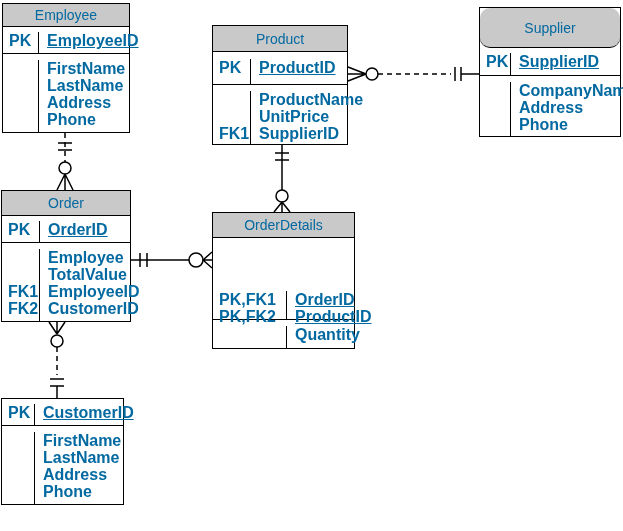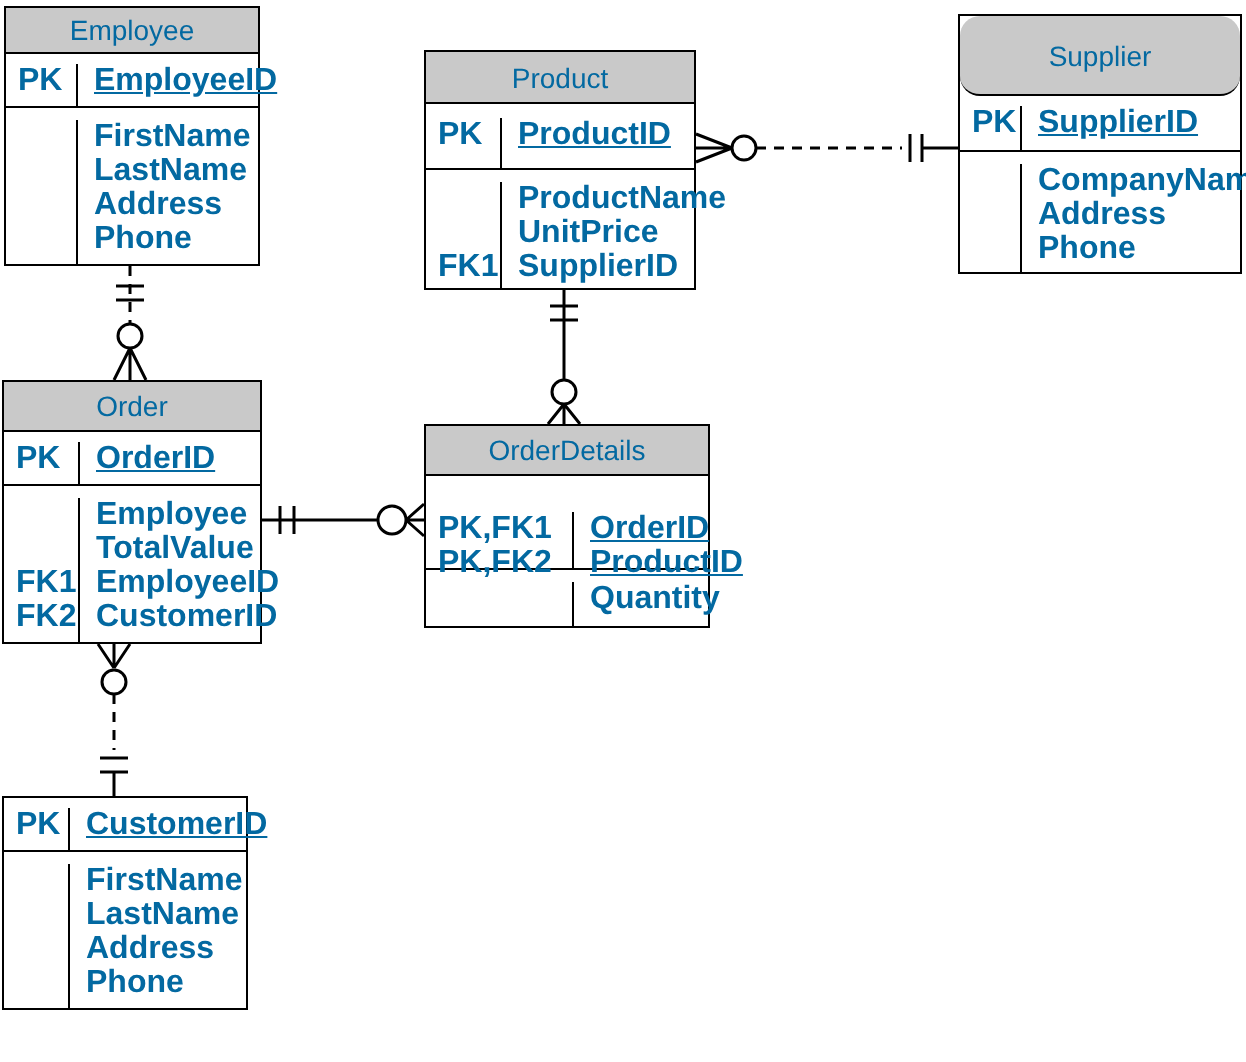--- a/index.html
+++ b/index.html
@@ -168,21 +168,21 @@
         <span class="line">Employee</span>
         <span class="line">TotalValue</span>
         <span class="line">EmployeeID</span>
         <span class="line">CustomerID</span>
       </div>
     </div>
   </div>
 
   <div class="entity" style="left:212px;top:212px;width:143px;">
     <div class="e-header" style="height:25px;">OrderDetails</div>
-    <div class="e-sec e-key" style="height:46px;padding-top:18px;box-sizing:border-box;">
+    <div class="e-sec e-key" style="height:46px;padding-top:18px;box-sizing:border-box;margin-top:35px;">
       <div class="e-labels" style="width:74px;">
         <span class="line">PK,FK1</span>
         <span class="line">PK,FK2</span>
       </div>
       <div class="e-fields">
         <span class="line u">OrderID</span>
         <span class="line u">ProductID</span>
       </div>
     </div>
     <div class="e-sec e-attrs" style="height:29px;">

